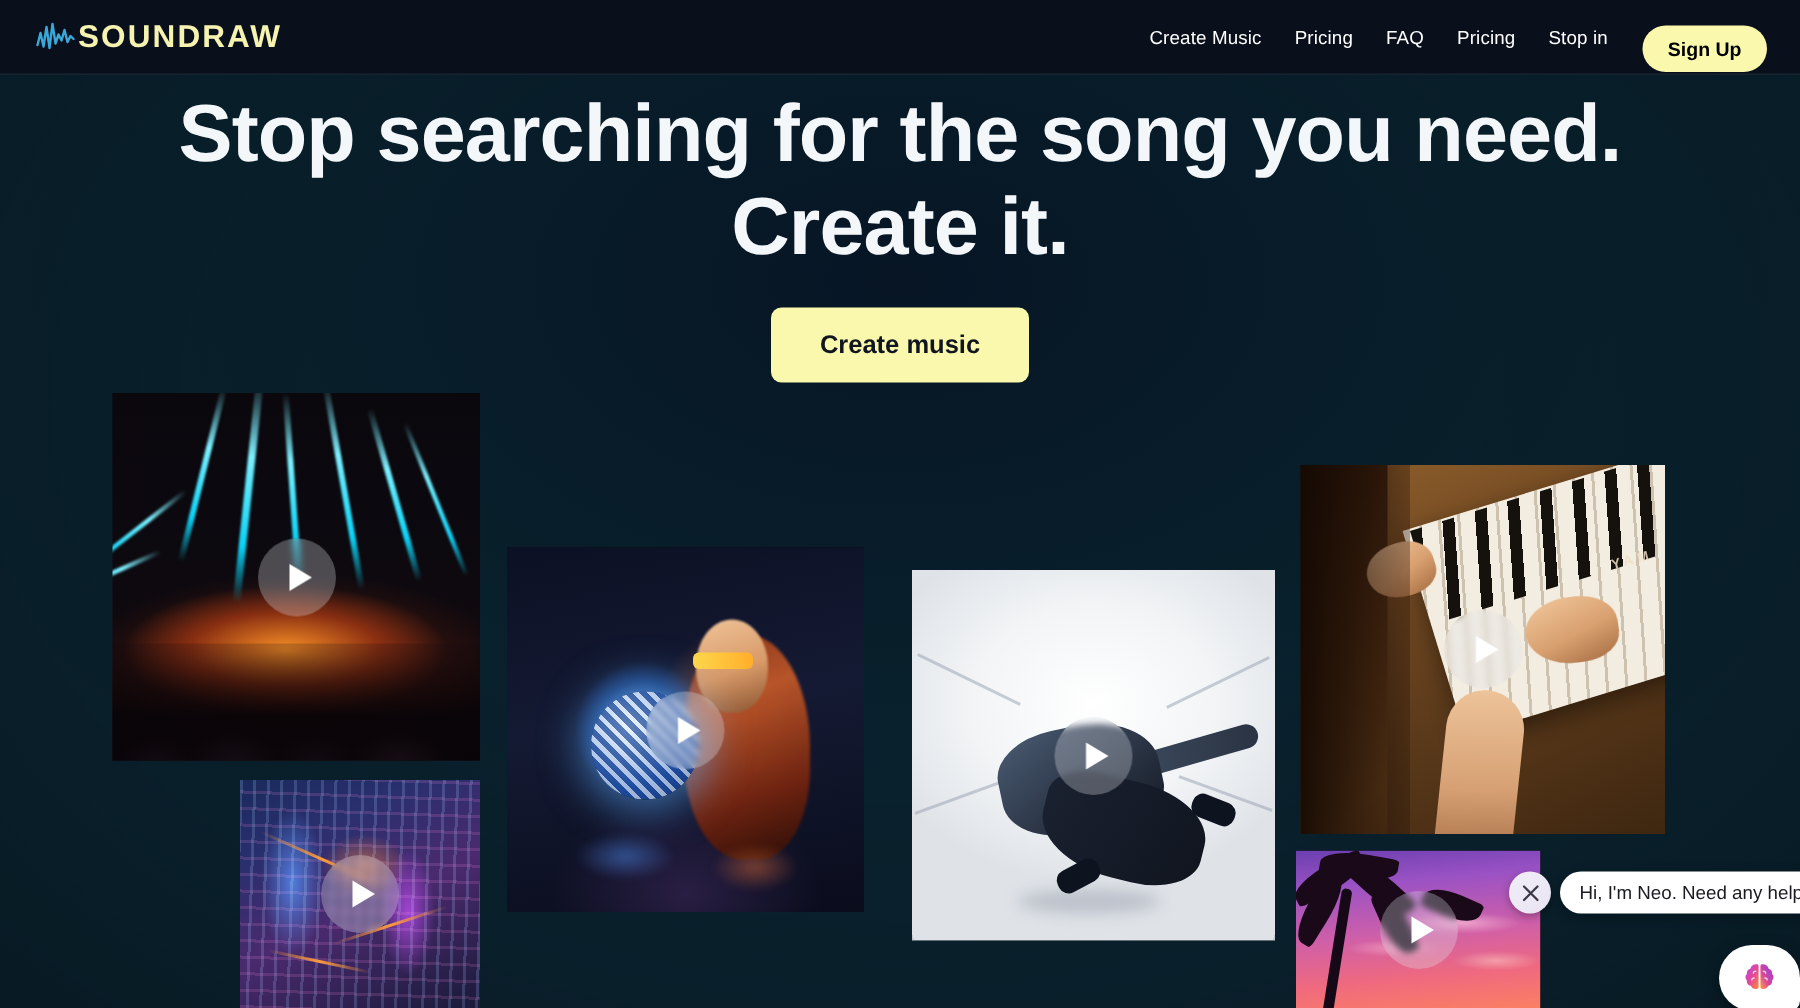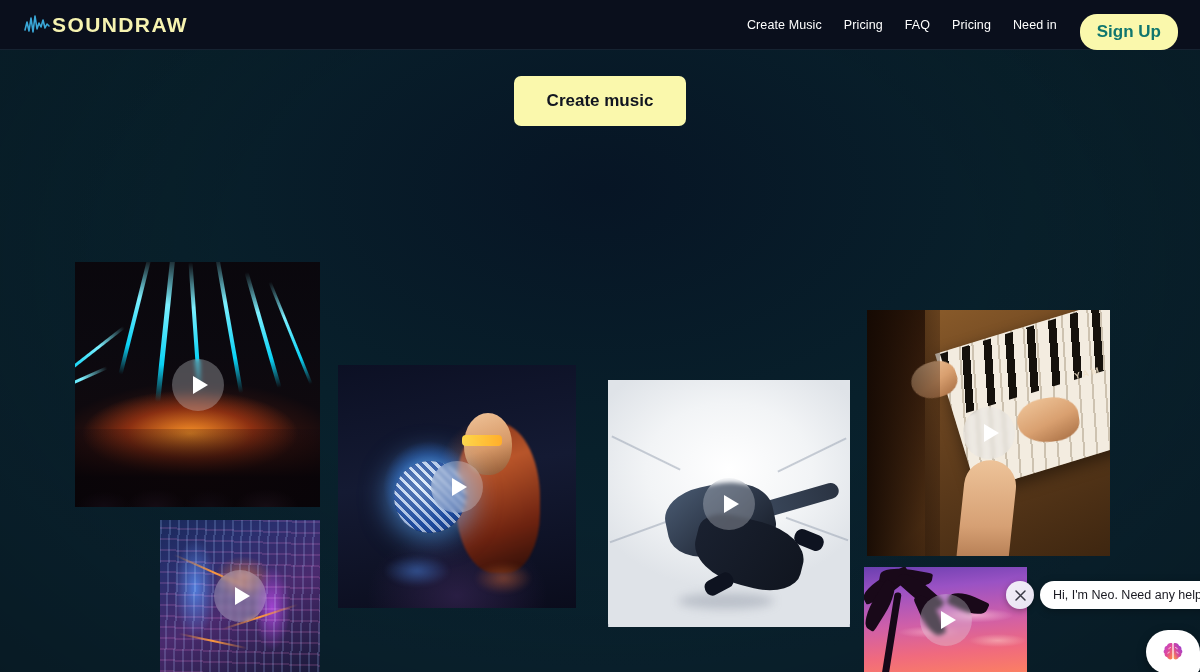--- a/index.html
+++ b/index.html
@@ -42,22 +42,22 @@
     color:#f6f3b0;
     line-height:1;
   }
   .nav { margin-left:auto; display:flex; align-items:center; gap:0; }
   .nav-link {
     color:#ffffff; font-size:12.5px; text-decoration:none;
     padding:6px 11px; white-space:nowrap; letter-spacing:.1px;
   }
   .signup-btn {
     margin-left:12px;
-    background:#faf8ac; color:#0f766e;
-    font-size:17px; font-weight:bold;
+    background:#faf8ac; color:#000000;
+    font-size:13px; font-weight:bold;
     border:none; border-radius:17px;
     padding:8px 17px; cursor:pointer;
     white-space:nowrap;
     margin-top:15px;
   }
 
   
   .hero { position:absolute; top:50px; left:0; right:0; z-index:20; text-align:center; }
   .eyebrow {
     margin-top:13px;
@@ -324,27 +324,29 @@
         <path d="M1 16 L3 8 L5 17 L7 4 L9 18 L11 2 L13 15 L15 9 L17 13 L19 6 L21 14 L23 10 L25 12" fill="none" stroke="#3aa8d8" stroke-width="1.6" stroke-linecap="round" stroke-linejoin="round"></path>
       </svg>
       <span class="logo-text">SOUNDRAW</span>
     </div>
 
     <nav class="nav">
       <a class="nav-link" href="#">Create Music</a>
       <a class="nav-link" href="#">Pricing</a>
       <a class="nav-link" href="#">FAQ</a>
       <a class="nav-link" href="#">Pricing</a>
-      <a class="nav-link" href="#">Need in</a>
+      <a class="nav-link" href="#">Stop in</a>
       <button class="signup-btn">Sign Up</button>
     </nav>
   </div>
 
   <div class="hero">
     <h1 class="headline">
+      <span class="l1">Stop searching for the song you need.</span>
+      <span class="l2">Create it.</span>
     </h1>
     <div class="cta-wrap">
       <button class="cta-btn">Create music</button>
     </div>
   </div>
 
   <div class="gallery">
 
     <div class="card" id="c-concert">
       <div class="art art-concert">

